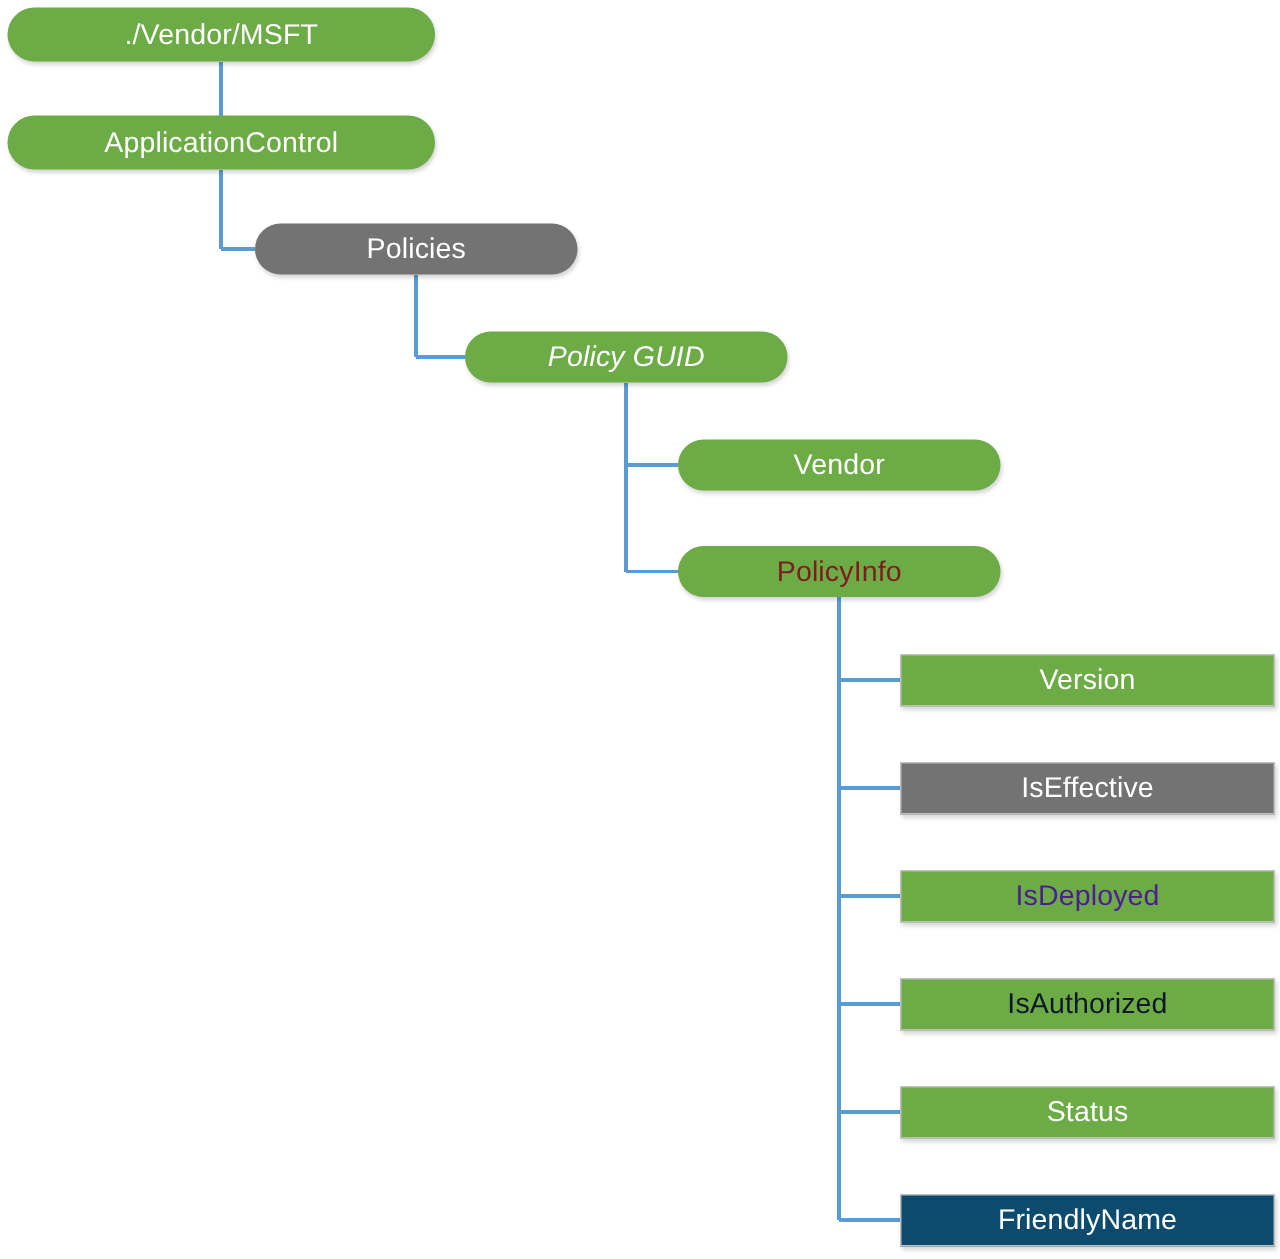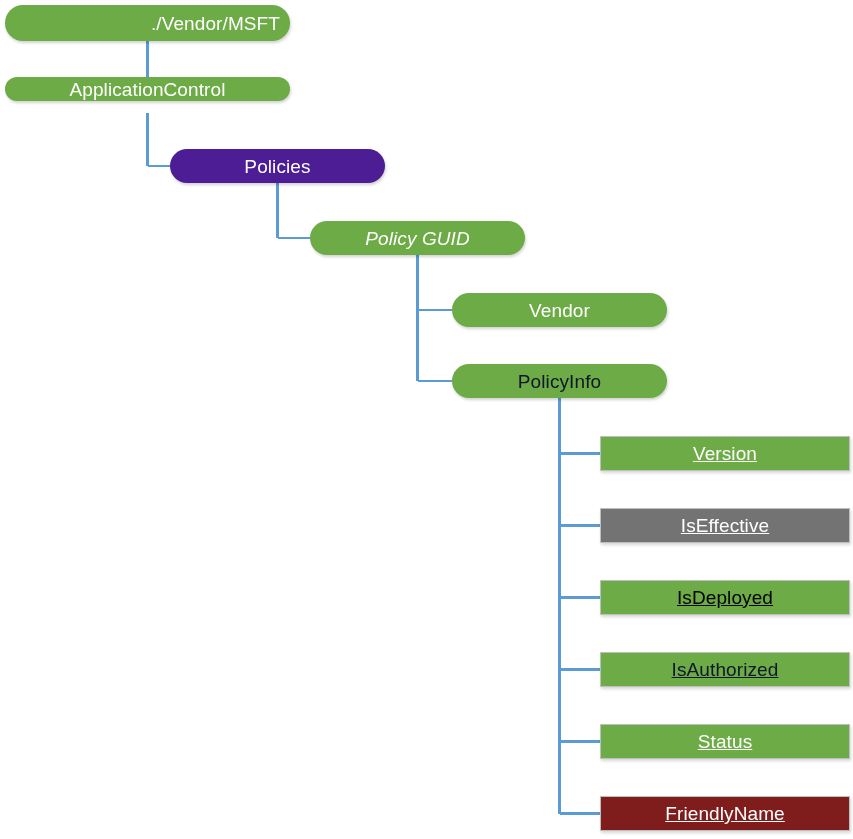--- a/index.html
+++ b/index.html
@@ -39,21 +39,20 @@
     letter-spacing: 0.1px;
     white-space: nowrap;
   }
   .node.pill {
     border-radius: 999px;
     box-shadow: 1px 2px 3px rgba(0,0,0,0.18);
   }
   .node.rect {
     border: 1px solid #BFBFBF;
     box-shadow: 1px 2px 3px rgba(0,0,0,0.16);
-    text-decoration: underline;
   }
   .node.italic {
     font-style: italic;
   }
   .node-label {
     display: block;
     padding: 0 10px;
   }
 </style>
 </head>
@@ -77,50 +76,50 @@
       <line x1="559.5" y1="398" x2="559.5" y2="597.5" stroke="#5B9BD5" stroke-width="2.5" shape-rendering="crispEdges"></line>
       <line x1="559.5" y1="597.5" x2="600" y2="597.5" stroke="#5B9BD5" stroke-width="2.5" shape-rendering="crispEdges"></line>
       <line x1="559.5" y1="398" x2="559.5" y2="669.5" stroke="#5B9BD5" stroke-width="2.5" shape-rendering="crispEdges"></line>
       <line x1="559.5" y1="669.5" x2="600" y2="669.5" stroke="#5B9BD5" stroke-width="2.5" shape-rendering="crispEdges"></line>
       <line x1="559.5" y1="398" x2="559.5" y2="741.5" stroke="#5B9BD5" stroke-width="2.5" shape-rendering="crispEdges"></line>
       <line x1="559.5" y1="741.5" x2="600" y2="741.5" stroke="#5B9BD5" stroke-width="2.5" shape-rendering="crispEdges"></line>
       <line x1="559.5" y1="398" x2="559.5" y2="813.5" stroke="#5B9BD5" stroke-width="2.5" shape-rendering="crispEdges"></line>
       <line x1="559.5" y1="813.5" x2="600" y2="813.5" stroke="#5B9BD5" stroke-width="2.5" shape-rendering="crispEdges"></line>
     </svg>
   <div id="node-layer">
-      <div class="node pill" style="left: 5px; top: 5px; width: 285px; height: 36px; background: rgb(108, 171, 69); color: rgb(255, 255, 255); justify-content: flex-end;">
+      <div class="node pill" style="left: 5px; top: 5px; width: 285px; height: 36px; background: rgb(108, 171, 69); color: rgb(255, 255, 255);">
         <span class="node-label">./Vendor/MSFT</span>
       </div>
-      <div class="node pill" style="left: 5px; top: 77px; width: 285px; height: 24px; background: rgb(108, 171, 69); color: rgb(255, 255, 255);">
+      <div class="node pill" style="left: 5px; top: 77px; width: 285px; height: 36px; background: rgb(108, 171, 69); color: rgb(255, 255, 255);">
         <span class="node-label">ApplicationControl</span>
       </div>
-      <div class="node pill" style="left: 170px; top: 149px; width: 215px; height: 34px; background: #4c1d95; color: rgb(255, 255, 255);">
+      <div class="node pill" style="left: 170px; top: 149px; width: 215px; height: 34px; background: #737373; color: rgb(255, 255, 255);">
         <span class="node-label">Policies</span>
       </div>
       <div class="node pill italic" style="left: 310px; top: 221px; width: 215px; height: 34px; background: rgb(108, 171, 69); color: rgb(255, 255, 255);">
         <span class="node-label">Policy GUID</span>
       </div>
       <div class="node pill" style="left: 452px; top: 293px; width: 215px; height: 34px; background: rgb(108, 171, 69); color: rgb(255, 255, 255);">
         <span class="node-label">Vendor</span>
       </div>
-      <div class="node pill" style="left: 452px; top: 364px; width: 215px; height: 34px; background: rgb(108, 171, 69); color: #0f172a;">
+      <div class="node pill" style="left: 452px; top: 364px; width: 215px; height: 34px; background: rgb(108, 171, 69); color: #7f1d1d;">
         <span class="node-label">PolicyInfo</span>
       </div>
       <div class="node rect" style="left: 600px; top: 436px; width: 250px; height: 35px; background: rgb(108, 171, 69); color: rgb(255, 255, 255); border-color: rgb(191, 191, 191);">
         <span class="node-label">Version</span>
       </div>
       <div class="node rect" style="left: 600px; top: 508px; width: 250px; height: 35px; background: #737373; color: rgb(255, 255, 255); border-color: rgb(191, 191, 191);">
         <span class="node-label">IsEffective</span>
       </div>
-      <div class="node rect" style="left: 600px; top: 580px; width: 250px; height: 35px; background: rgb(108, 171, 69); color: #000000; border-color: rgb(191, 191, 191);">
+      <div class="node rect" style="left: 600px; top: 580px; width: 250px; height: 35px; background: rgb(108, 171, 69); color: #4c1d95; border-color: rgb(191, 191, 191);">
         <span class="node-label">IsDeployed</span>
       </div>
       <div class="node rect" style="left: 600px; top: 652px; width: 250px; height: 35px; background: rgb(108, 171, 69); color: #0f172a; border-color: rgb(191, 191, 191);">
         <span class="node-label">IsAuthorized</span>
       </div>
       <div class="node rect" style="left: 600px; top: 724px; width: 250px; height: 35px; background: rgb(108, 171, 69); color: rgb(255, 255, 255); border-color: rgb(191, 191, 191);">
         <span class="node-label">Status</span>
       </div>
-      <div class="node rect" style="left: 600px; top: 796px; width: 250px; height: 35px; background: #7f1d1d; color: rgb(255, 255, 255); border-color: rgb(191, 191, 191); text-align: center;">
+      <div class="node rect" style="left: 600px; top: 796px; width: 250px; height: 35px; background: #0c4a6e; color: rgb(255, 255, 255); border-color: rgb(191, 191, 191); text-align: center;">
         <span class="node-label">FriendlyName</span>
       </div>
     </div>
 </div>
 
 </body></html>

